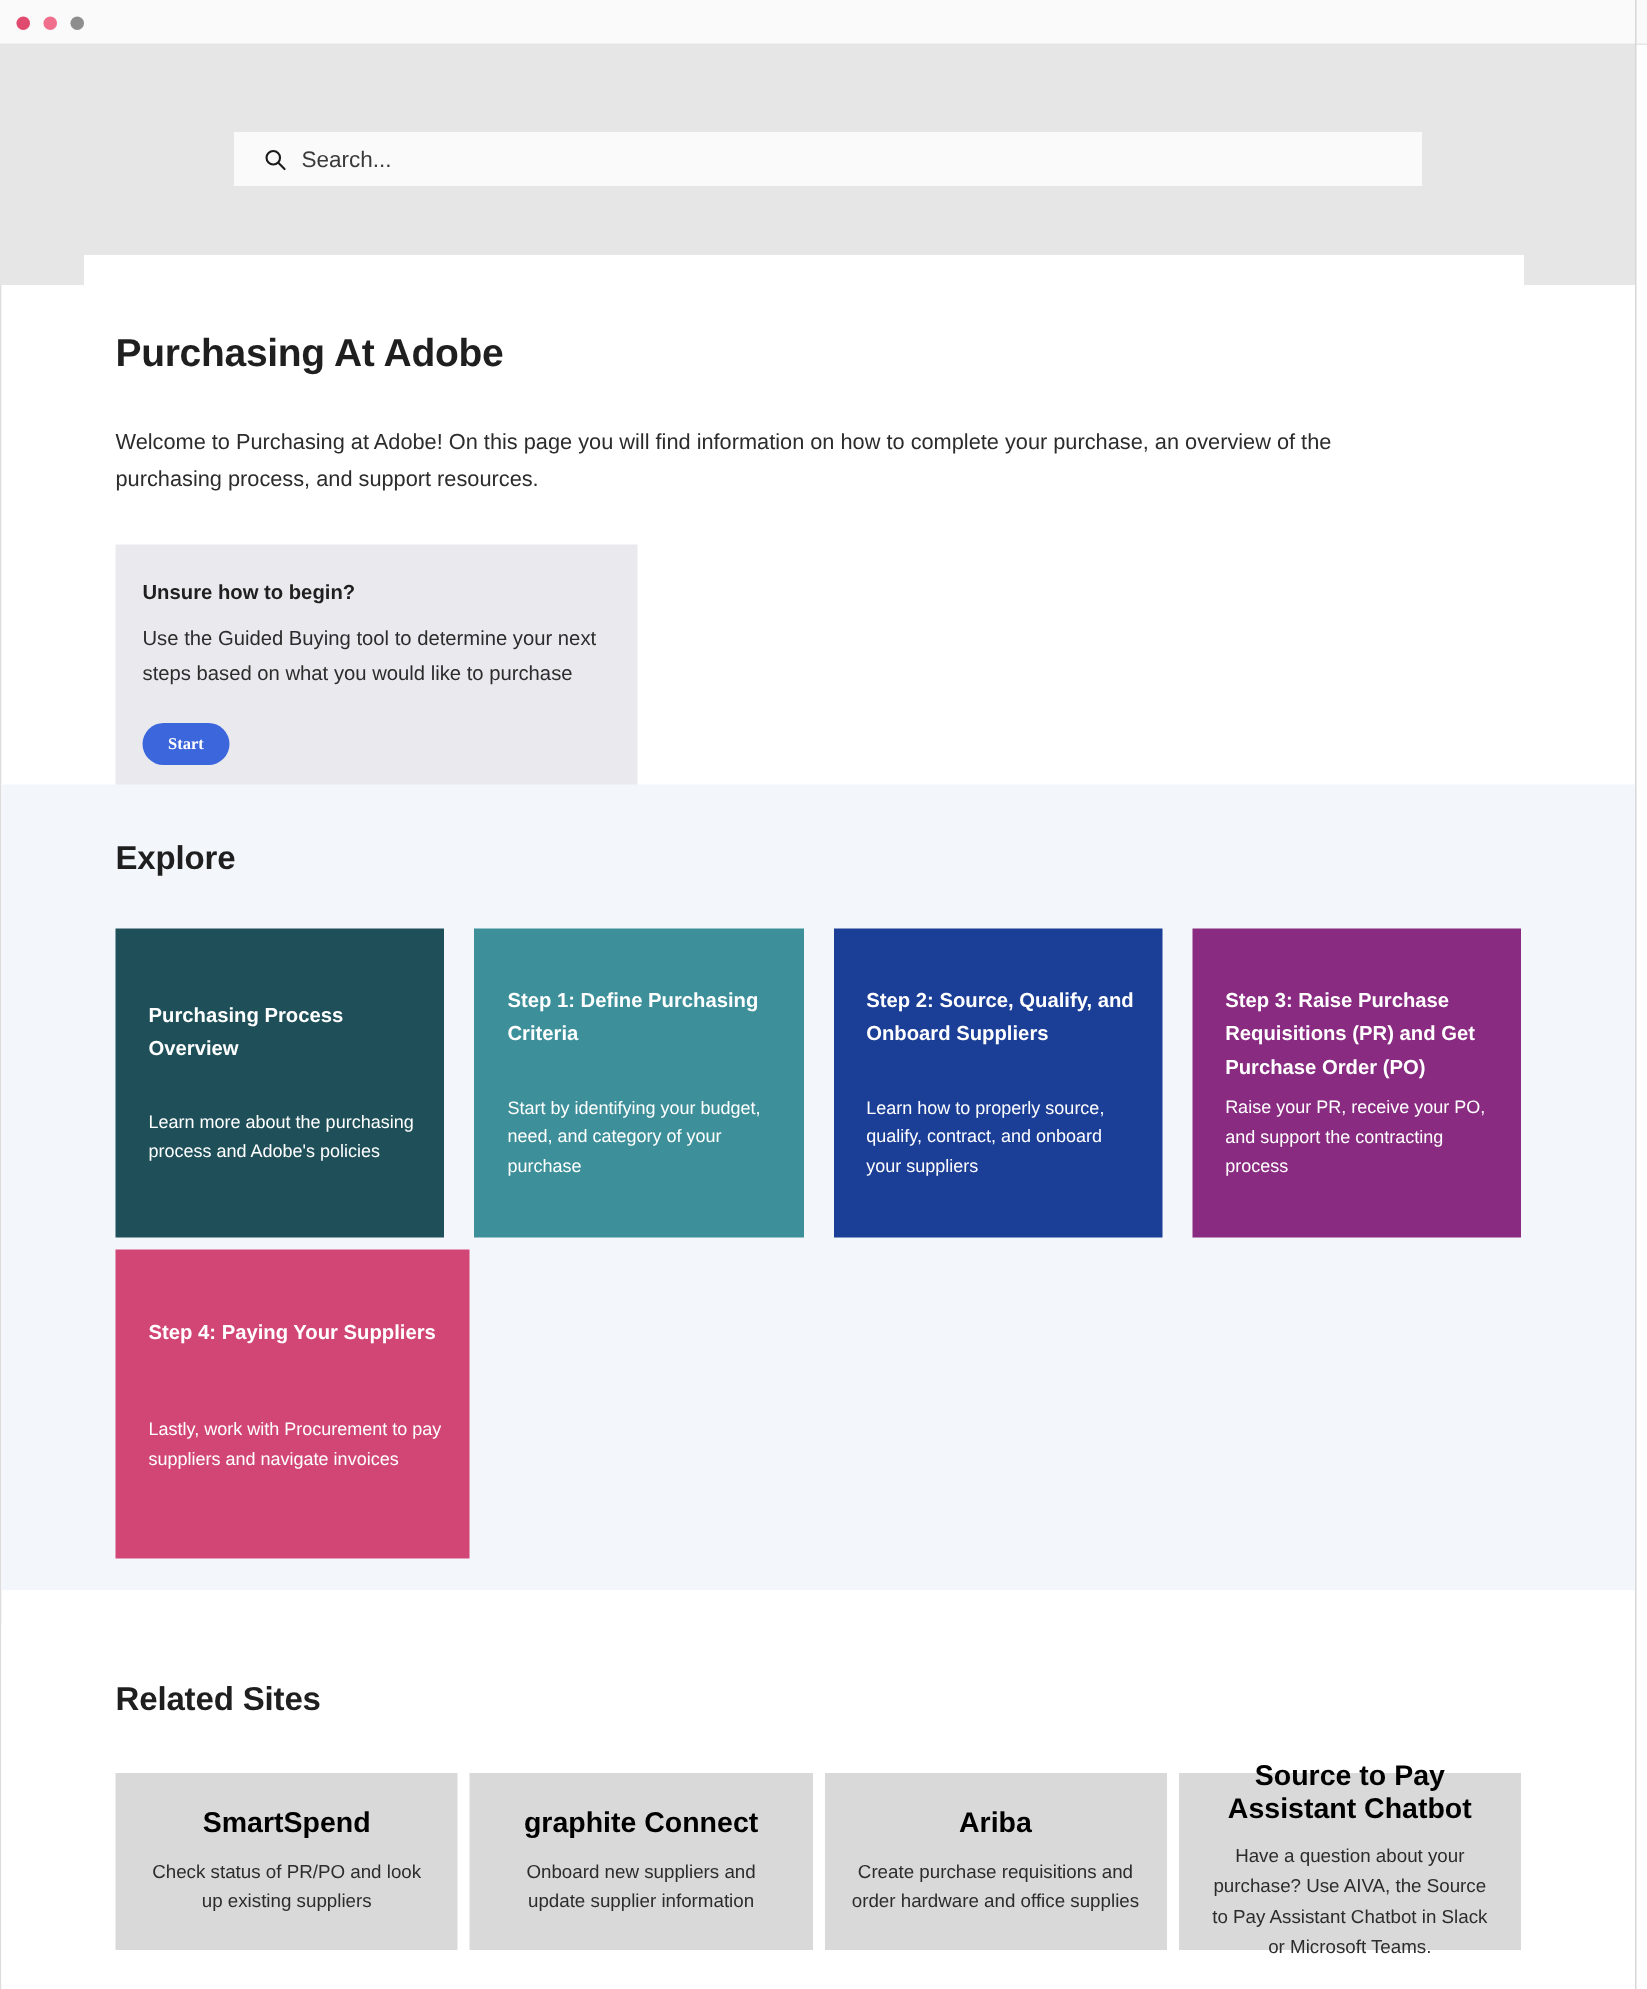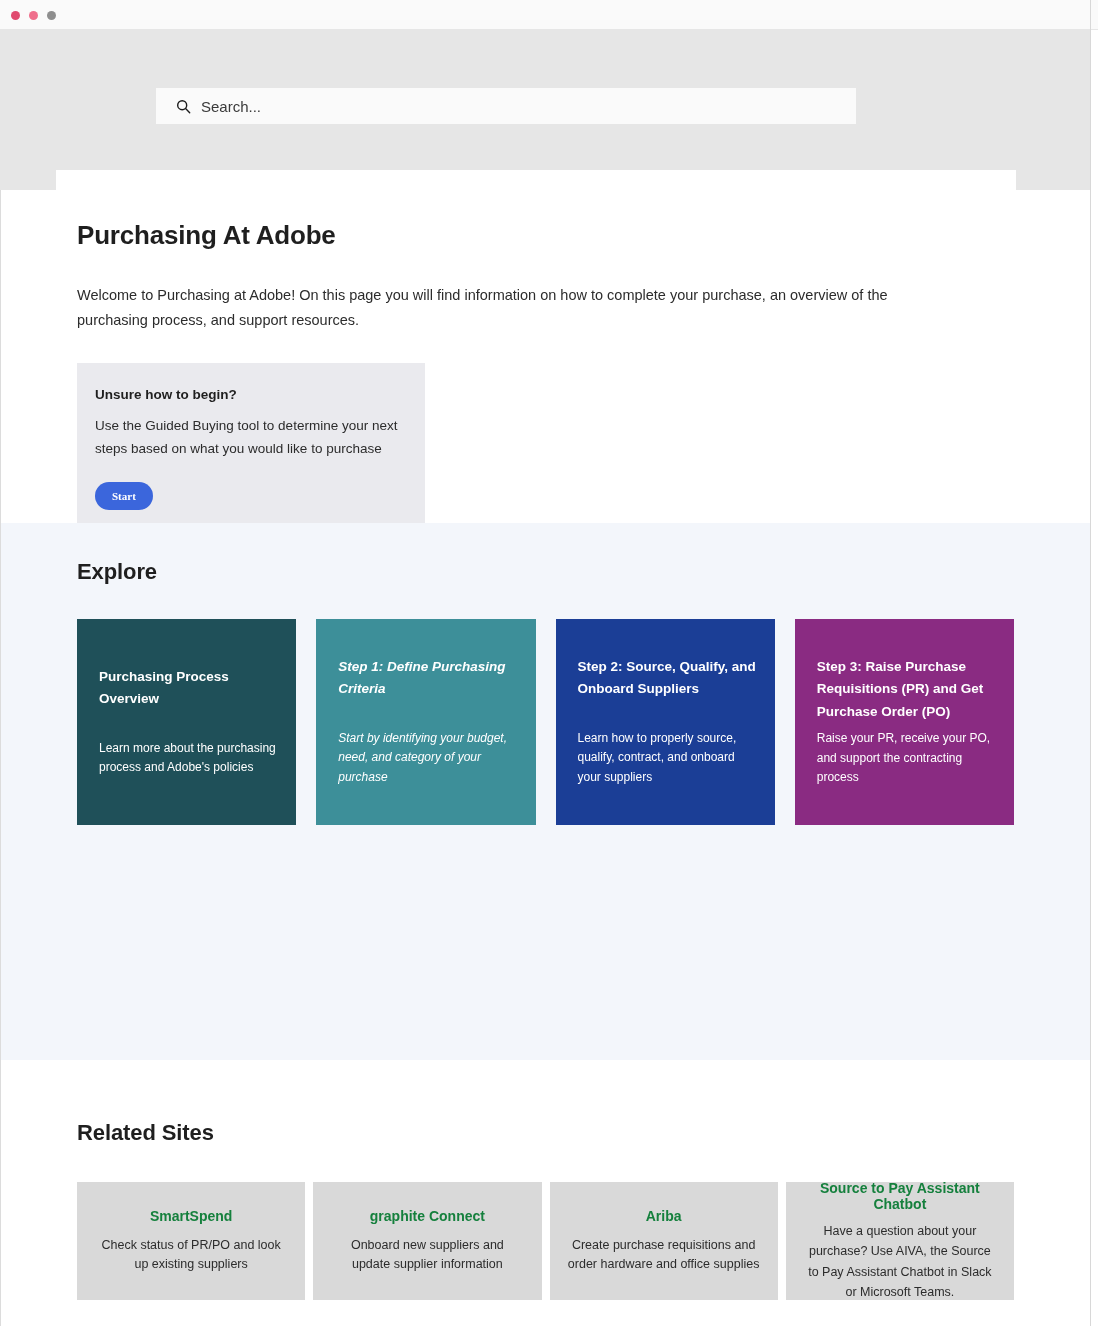--- a/index.html
+++ b/index.html
@@ -29,21 +29,21 @@
   
   .header-band {
     position: absolute;
     left: 0; top: 30px;
     width: 1090px; height: 160px;
     background: #e6e6e6;
   }
   .search-wrap {
     position: absolute;
     left: 156px; top: 58px;
-    width: 700px; height: 36px;
+    width: 792px; height: 36px;
     background: #fafafa;
     display: flex;
     align-items: center;
     padding-left: 20px;
   }
   .search-icon {
     width: 15px; height: 15px;
     flex: 0 0 auto;
     margin-right: 10px;
     color: #1b1b1b;
@@ -208,23 +208,23 @@
     background: #d9d9d9;
     cursor: pointer;
     display: flex;
     flex-direction: column;
     justify-content: center;
     align-items: center;
     text-align: center;
     padding: 0 18px;
   }
   .rcard .rc-title {
-    font-size: 14px;
-    font-weight: bold;
-    color: #15803d;
+    font-size: 19px;
+    font-weight: bold;
+    color: #000000;
     margin-bottom: 12px;
     text-align: center;
   }
   .rcard .rc-desc {
     font-size: 12.5px;
     line-height: 1.5;
     color: #2c2c2c;
   }
   .rcard.chatbot .rc-title { margin-bottom: 9px; }
   .rcard.chatbot .rc-desc { line-height: 1.62; }
@@ -273,40 +273,48 @@
   <div class="explore-inner">
     <h2 class="section-title">Explore</h2>
 
     <div class="card-row">
       <div class="ecard" style="background: rgb(31, 80, 89);">
         <div class="ec-inner">
           <div class="ec-title">Purchasing Process Overview</div>
           <div class="ec-desc">Learn more about the purchasing process and Adobe's policies</div>
         </div>
       </div>
-      <div class="ecard" style="background: rgb(61, 143, 153); font-style: italic;">
+      <div class="ecard" style="background: rgb(61, 143, 153);">
         <div class="ec-inner">
           <div class="ec-title">Step 1: Define Purchasing Criteria</div>
           <div class="ec-desc">Start by identifying your budget, need, and category of your purchase</div>
         </div>
       </div>
       <div class="ecard" style="background: rgb(27, 62, 150);">
         <div class="ec-inner">
           <div class="ec-title">Step 2: Source, Qualify, and Onboard Suppliers</div>
           <div class="ec-desc">Learn how to properly source, qualify, contract, and onboard your suppliers</div>
         </div>
       </div>
       <div class="ecard tight" style="background: rgb(138, 43, 130);">
         <div class="ec-inner">
           <div class="ec-title">Step 3: Raise Purchase Requisitions (PR) and Get Purchase Order (PO)</div>
           <div class="ec-desc">Raise your PR, receive your PO, and support the contracting process</div>
         </div>
       </div>
     </div>
 
+    <div class="card-row-2">
+      <div class="ecard step4" style="background: rgb(210, 70, 117);">
+        <div class="ec-inner">
+          <div class="ec-title">Step 4: Paying Your Suppliers</div>
+          <div class="ec-desc">Lastly, work with Procurement to pay suppliers and navigate invoices</div>
+        </div>
+      </div>
+    </div>
   </div>
 </div>
 
 <div class="related">
   <div class="related-inner">
     <h2 class="section-title">Related Sites</h2>
     <div class="rcard-row">
       <div class="rcard">
         <div class="rc-title">SmartSpend</div>
         <div class="rc-desc">Check status of PR/PO and look up existing suppliers</div>

